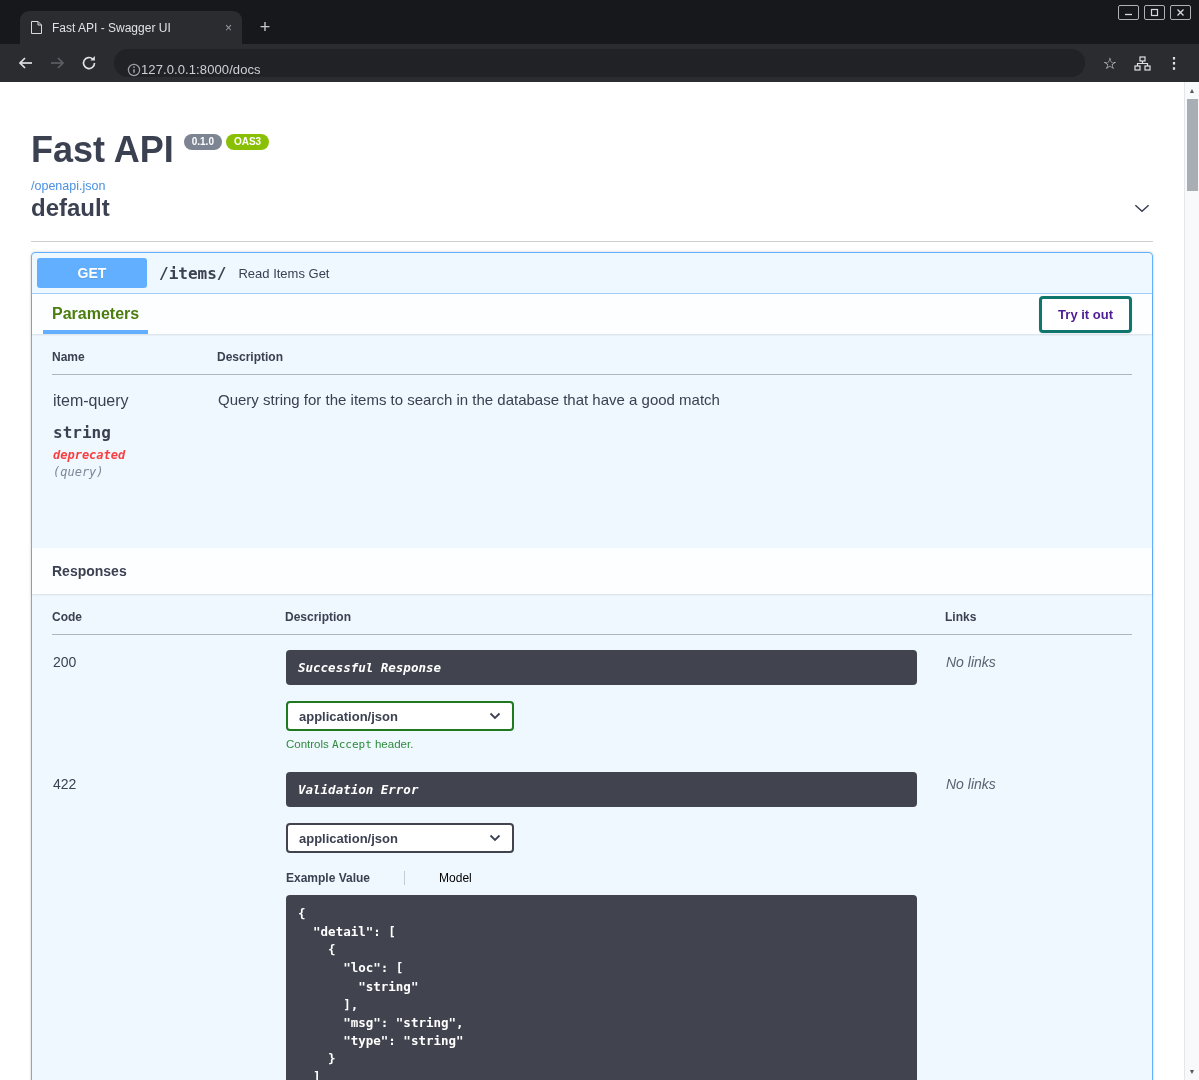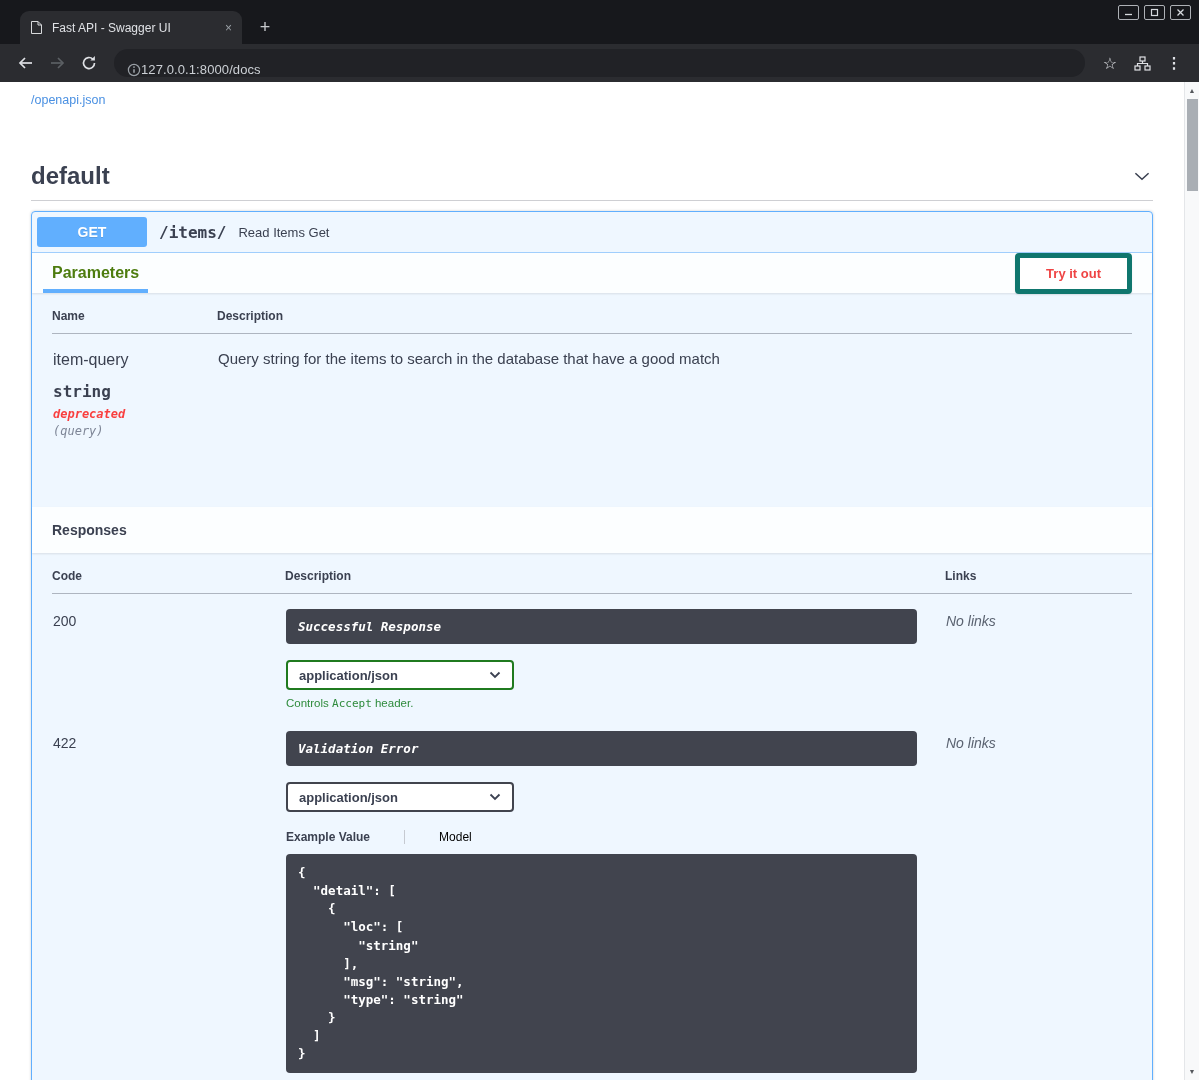--- a/index.html
+++ b/index.html
@@ -59,22 +59,22 @@
 
   .api-head { display:flex; align-items:flex-start; gap:10px; padding-top:50px; }
   .api-title { margin:0; font-size:36px; font-weight:700; line-height:1; color:#3b4151; }
   .badges { display:flex; gap:4px; margin-top:2px; }
   .badge { font-size:10px; font-weight:700; color:#fff; padding:3px 8px; border-radius:9px; line-height:1; }
   .badge.version { background:#7d8492; }
   .badge.oas { background:#89bf04; }
   .spec-link { display:inline-block; margin-top:11px; font-size:12.5px; color:#4a90e2; }
 
   .tag-section {
-    margin-top:54px; display:flex; justify-content:space-between; align-items:center;
-    border-bottom:1px solid rgba(59,65,81,.25); padding-bottom:10px;
+    display:flex; justify-content:space-between; align-items:center;
+    border-bottom:1px solid rgba(59,65,81,.25); padding-bottom:19px;
   }
   .tag-title { font-size:24px; font-weight:700; color:#3b4151; }
 
   .opblock {
     margin-top:10px; border:1px solid #61affe; border-radius:4px;
     background:rgba(97,175,254,.1); box-shadow:0 0 3px rgba(0,0,0,.19);
   }
   .opblock-summary {
     display:flex; align-items:center; padding:5px;
     border-bottom:1px solid rgba(97,175,254,.55);
@@ -93,22 +93,22 @@
     padding:0 20px; height:40px; position:relative;
   }
   .section-header.responses { height:46px; }
   .tab-item {
     position:relative; height:100%; display:flex; align-items:center;
     font-size:16px; font-weight:700; color:#4d7c0f; padding:0 9px; margin-left:-9px;
   }
   .tab-item::after { content:""; position:absolute; left:0; bottom:0; width:100%; height:4px; background:#61affe; }
   .resp-heading { font-size:14px; font-weight:700; color:#3b4151; }
   .btn-try {
-    background:#fff; border:5px solid #0f766e; border-radius:4px;
-    padding:8px 26px; font-size:13px; font-weight:600; color:#ef4444;
+    background:#fff; border:3px solid #0f766e; border-radius:4px;
+    padding:8px 16px; font-size:13px; font-weight:600; color:#4c1d95;
     box-shadow:0 1px 2px rgba(0,0,0,.08); font-family:inherit;
   }
 
   .params-body { padding:4px 20px 20px; min-height:214px; }
   table { width:100%; border-collapse:collapse; }
   th {
     text-align:left; font-size:12px; font-weight:700; color:#3b4151;
     padding:12px 0 10px; border-bottom:1px solid rgba(59,65,81,.2);
   }
   .params-table th:first-child { width:165px; }
@@ -231,20 +231,27 @@
 <div class="content" data-interactable="false">
 
   <div class="scrollbar" data-interactable="true">
     <span class="scroll-arrow" data-interactable="true">▲</span>
     <span class="scroll-thumb" data-interactable="true"></span>
     <span class="scroll-arrow down" data-interactable="true">▼</span>
   </div>
 
   <div class="swagger" data-interactable="false">
 
+    <div class="api-head" data-interactable="false">
+      <h1 class="api-title" data-interactable="false">Fast API</h1>
+      <div class="badges" data-interactable="false">
+        <span class="badge version" data-interactable="false">0.1.0</span>
+        <span class="badge oas" data-interactable="false">OAS3</span>
+      </div>
+    </div>
     <a class="spec-link" data-interactable="true">/openapi.json</a>
 
     <div class="tag-section" data-interactable="true">
       <span class="tag-title" data-interactable="false">default</span>
       <span data-interactable="true" style="display:flex">
         <svg width="22" height="22" viewBox="0 0 20 20" fill="none" stroke="#3b4151" stroke-width="1.4">
           <path d="M4 7.5 L10 13 L16 7.5"></path>
         </svg>
       </span>
     </div>

